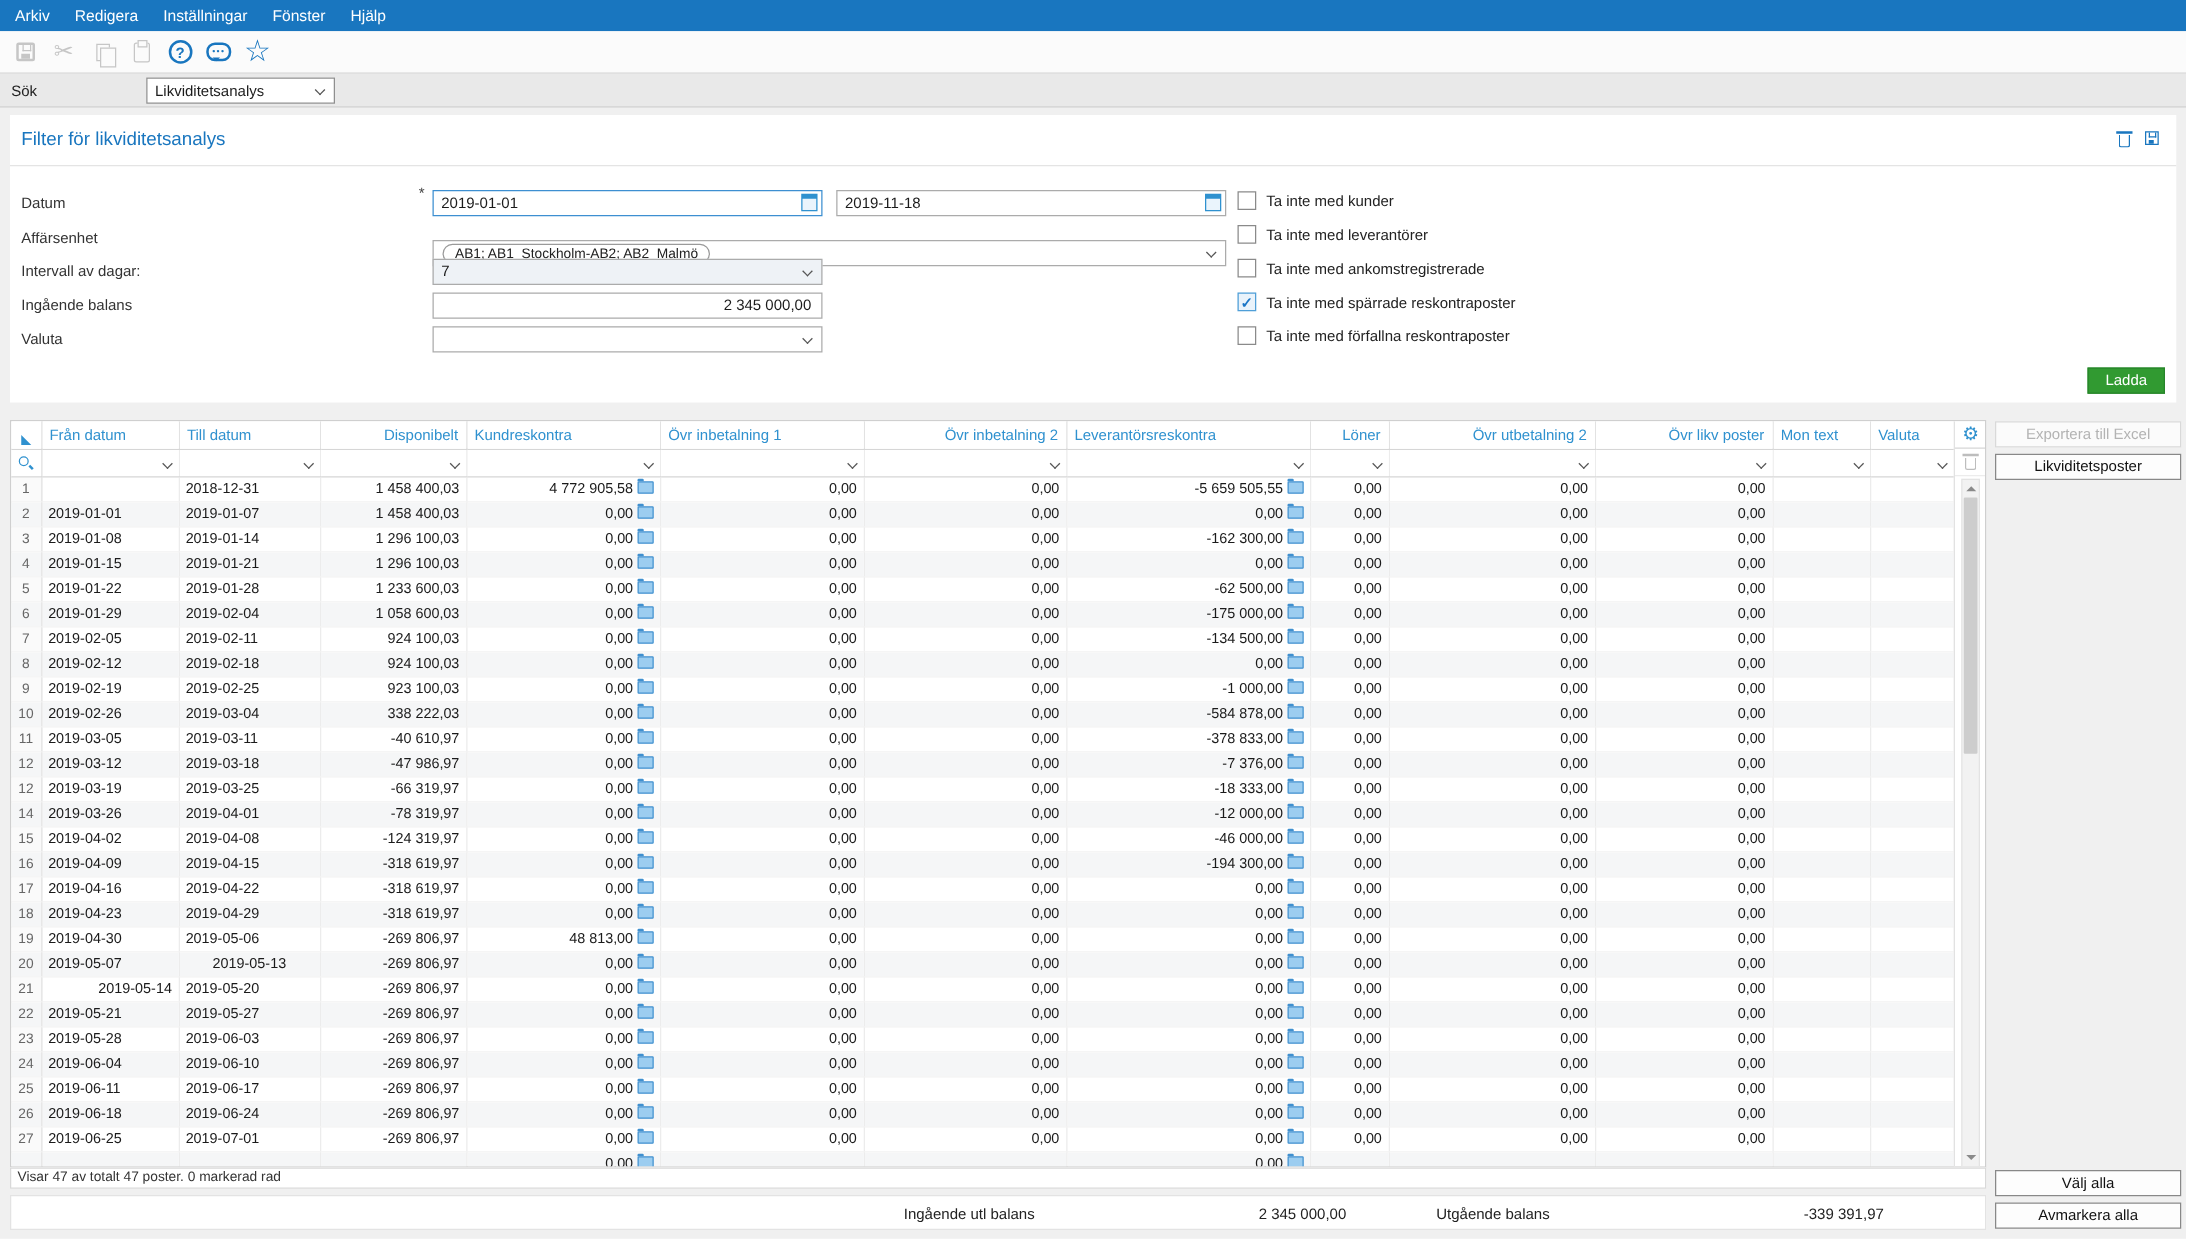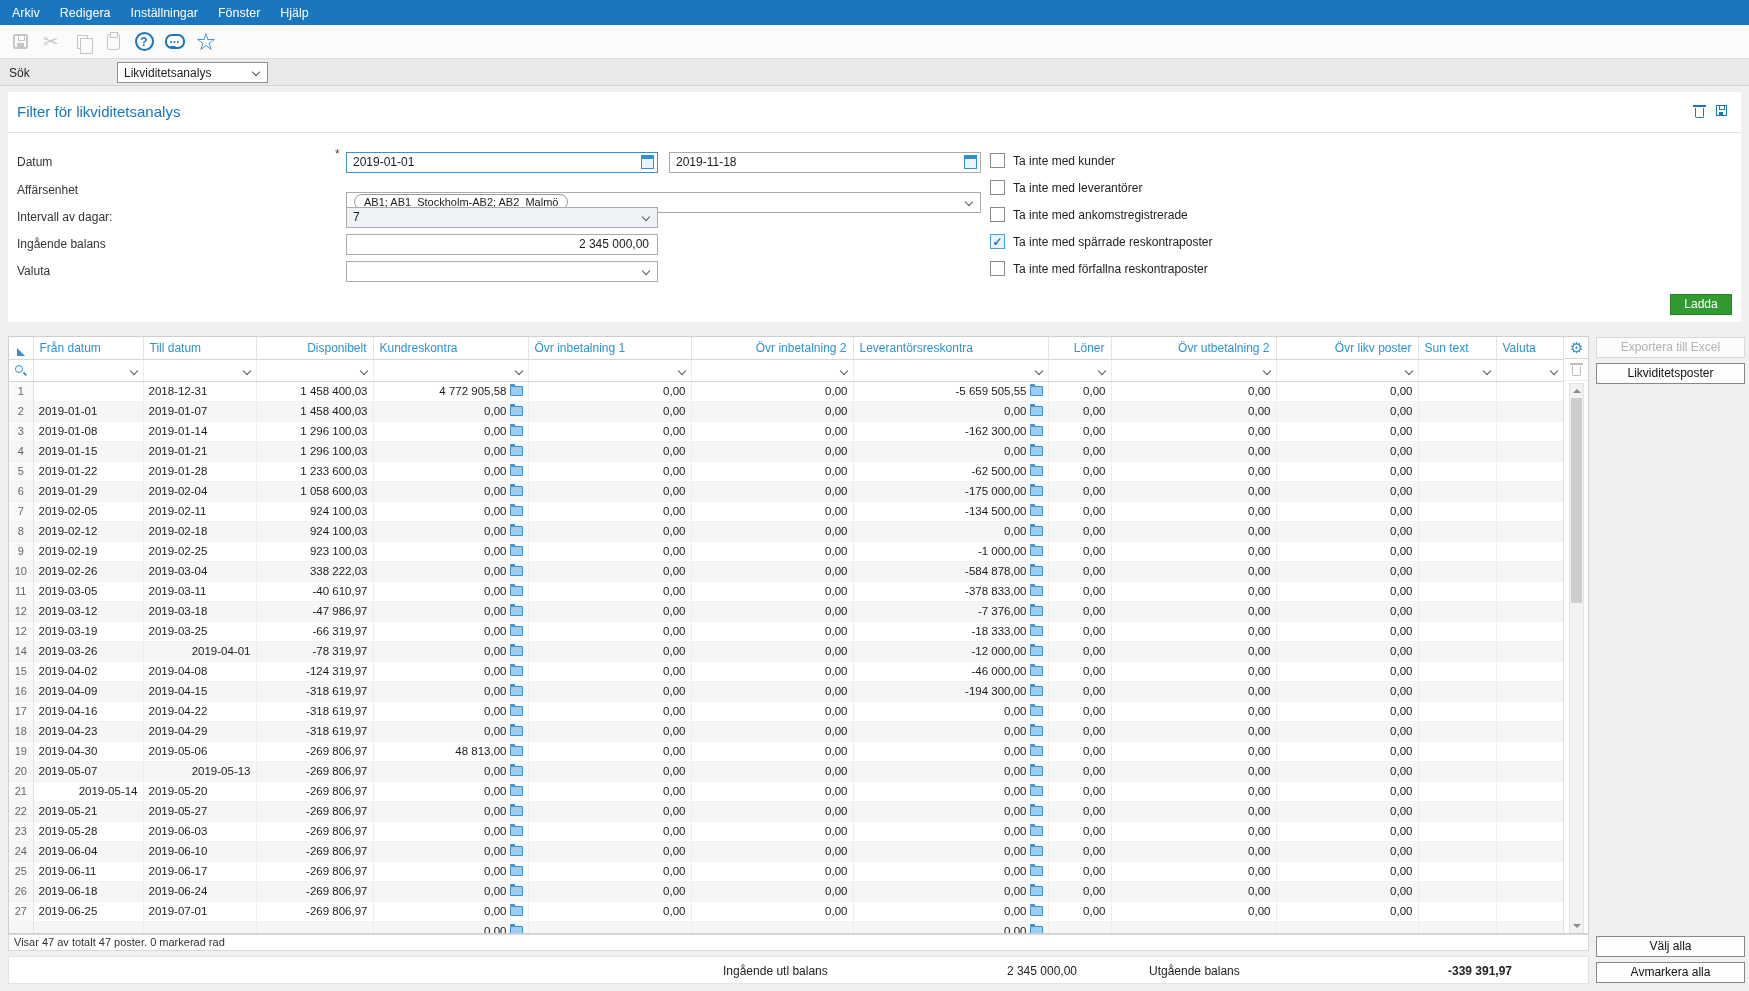--- a/index.html
+++ b/index.html
@@ -98,21 +98,21 @@
   
   .side-btn { position:absolute; left:1596px; width:149px; height:21px; background:#fdfdfd;
     border:1px solid #888; font-size:12px; text-align:center; line-height:19px; color:#111; cursor:pointer; }
   .side-btn.disabled { border-color:#d9d9d9; color:#b3b3b3; background:#fbfbfb; }
   
   .statusbar { position:absolute; left:8px; top:934px; width:1581px; height:17px; background:#fff;
     border:1px solid #d9d9d9; font-size:11px; color:#333; line-height:15px; padding-left:5px; }
   .summary { position:absolute; left:8px; top:956px; width:1581px; height:28px; background:#fff; border:1px solid #e3e3e3; }
   .summary span { position:absolute; top:0; height:28px; line-height:28px; font-size:12px; color:#222; }
   .sum-l1 { left:714px; } .sum-v1 { left:900px; width:168px; text-align:right; }
-  .sum-l2 { left:1140px; } .sum-v2 { left:1392px; width:158px; text-align:center;font-weight:bold; }
+  .sum-l2 { left:1140px; } .sum-v2 { left:1434px; width:158px; text-align:left; }
 </style>
 </head>
 <body>
 
 <div class="menubar">
   <span class="menu-item">Arkiv</span>
   <span class="menu-item">Redigera</span>
   <span class="menu-item">Inställningar</span>
   <span class="menu-item">Fönster</span>
   <span class="menu-item">Hjälp</span>
@@ -236,21 +236,21 @@
           <th style="text-align:left">Från datum</th>
           <th style="text-align:left">Till datum</th>
           <th style="text-align:right">Disponibelt</th>
           <th style="text-align:left">Kundreskontra</th>
           <th style="text-align:left">Övr inbetalning 1</th>
           <th style="text-align:right">Övr inbetalning 2</th>
           <th style="text-align:left">Leverantörsreskontra</th>
           <th style="text-align:right">Löner</th>
           <th style="text-align:right">Övr utbetalning 2</th>
           <th style="text-align:right">Övr likv poster</th>
-          <th style="text-align:left">Sun text</th>
+          <th style="text-align:left">Mon text</th>
           <th style="text-align:left">Valuta</th>
         </tr>
         <tr>
           <td class="fc num">
             <span class="mag"></span>
           </td>
           <td class="fc">
             <span class="chev"></span>
           </td>
           <td class="fc">
@@ -478,21 +478,21 @@
           <td style="text-align:right">-18 333,00<span class="folder-icon"></span></td>
           <td style="text-align:right">0,00</td>
           <td style="text-align:right">0,00</td>
           <td style="text-align:right">0,00</td>
           <td style="text-align:left"></td>
           <td style="text-align:left"></td>
         </tr>
         <tr class="alt">
           <td class="num">14</td>
           <td style="text-align:left">2019-03-26</td>
-          <td style="text-align:right">2019-04-01</td>
+          <td style="text-align:left">2019-04-01</td>
           <td style="text-align:right">-78 319,97</td>
           <td style="text-align:right">0,00<span class="folder-icon"></span></td>
           <td style="text-align:right">0,00</td>
           <td style="text-align:right">0,00</td>
           <td style="text-align:right">-12 000,00<span class="folder-icon"></span></td>
           <td style="text-align:right">0,00</td>
           <td style="text-align:right">0,00</td>
           <td style="text-align:right">0,00</td>
           <td style="text-align:left"></td>
           <td style="text-align:left"></td>
@@ -568,21 +568,21 @@
           <td style="text-align:right">0,00<span class="folder-icon"></span></td>
           <td style="text-align:right">0,00</td>
           <td style="text-align:right">0,00</td>
           <td style="text-align:right">0,00</td>
           <td style="text-align:left"></td>
           <td style="text-align:left"></td>
         </tr>
         <tr class="alt">
           <td class="num">20</td>
           <td style="text-align:left">2019-05-07</td>
-          <td style="text-align:right">2019-05-13</td>
+          <td style="text-align:center">2019-05-13</td>
           <td style="text-align:right">-269 806,97</td>
           <td style="text-align:right">0,00<span class="folder-icon"></span></td>
           <td style="text-align:right">0,00</td>
           <td style="text-align:right">0,00</td>
           <td style="text-align:right">0,00<span class="folder-icon"></span></td>
           <td style="text-align:right">0,00</td>
           <td style="text-align:right">0,00</td>
           <td style="text-align:right">0,00</td>
           <td style="text-align:left"></td>
           <td style="text-align:left"></td>

